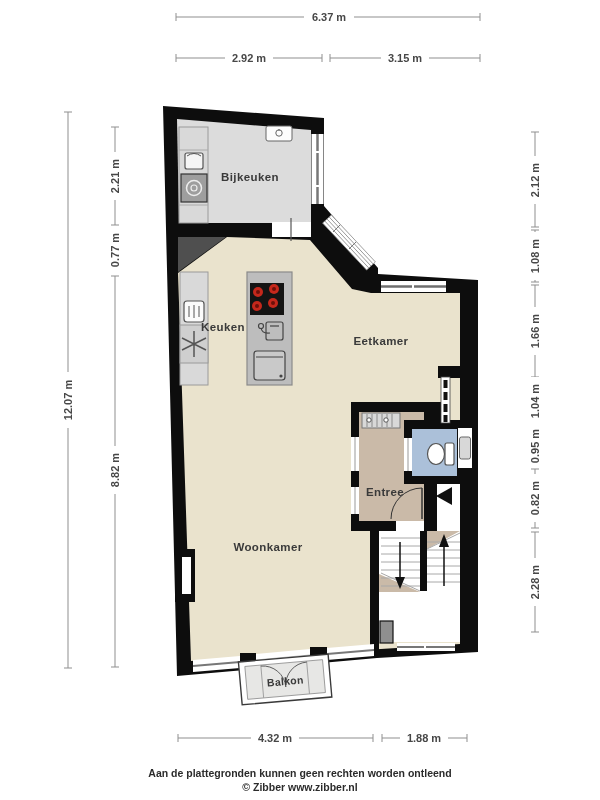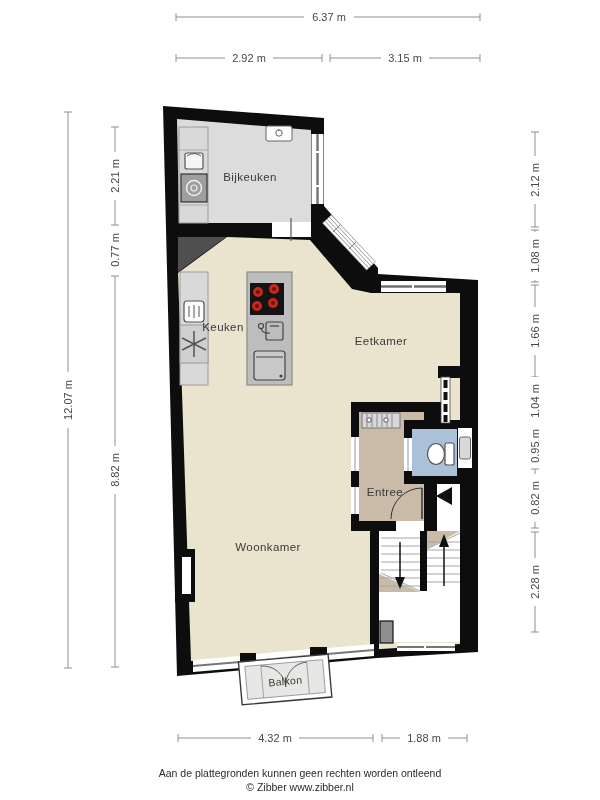--- a/index.html
+++ b/index.html
@@ -1,17 +1,17 @@
 <!DOCTYPE html>
 <html><head>
 <meta charset="utf-8">
 <style>
   html,body{margin:0;padding:0;background:#ffffff;}
   .page{position:relative;width:600px;height:800px;background:#fff;overflow:hidden;
-        font-family:"Liberation Sans","DejaVu Sans",sans-serif;}
+        font-family:"Liberation Sans","DejaVu Sans",sans-serif;font-weight:bold;}
   svg{position:absolute;left:0;top:0;}
   .dimline{stroke:#8f8f8f;stroke-width:1;fill:none;}
   .dimtext{font-size:11px;fill:#474747;}
   .roomtext{font-size:11.5px;fill:#3a3a3a;letter-spacing:.4px;}
   .small-roomtext{font-size:10.5px;fill:#3a3a3a;letter-spacing:.3px;}
   .foot1{font-size:10.5px;fill:#2b2b2b;}
   .foot2{font-size:10.5px;fill:#2b2b2b;}
   text{text-anchor:middle;}
 </style>
 </head>

